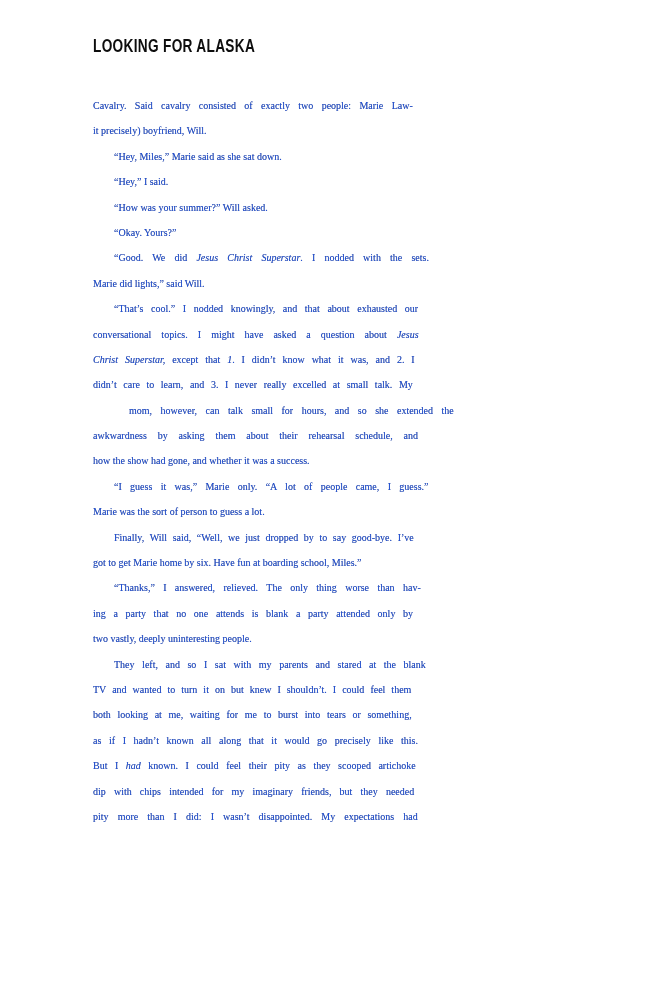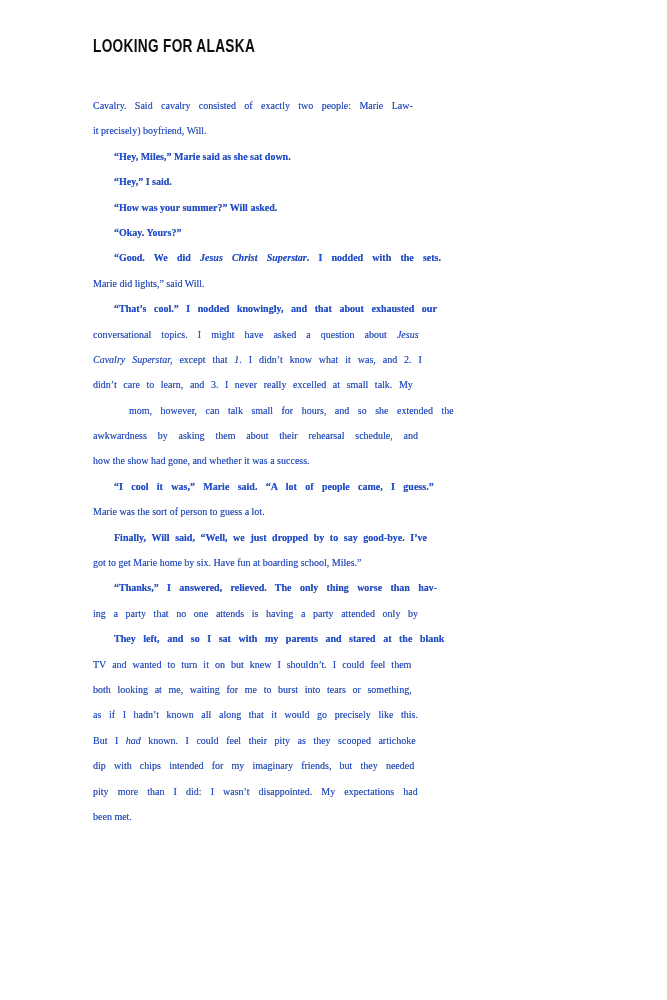--- a/index.html
+++ b/index.html
@@ -38,21 +38,20 @@
     font-size: 10px;
     line-height: 25.4px;
     text-shadow: 0 0 0.3px rgba(43, 41, 38, 0.55);
   }
   .line {
     white-space: nowrap;
     height: 25.4px;
   }
   .line.indent {
     padding-left: 21px;
-    font-weight: bold;
   }
   .line i {
     font-style: italic;
   }
 </style>
 </head>
 <body>
 
 <div class="page">
   <div class="running-header">LOOKING FOR ALASKA</div>
@@ -60,31 +59,32 @@
       <div class="line"><span style="word-spacing: 5.85938px;"><span>Cavalry. Said cavalry consisted of exactly two people: Marie Law-</span></span></div>
       <div class="line last"><span><span>it precisely) boyfriend, Will.</span></span></div>
       <div class="line indent last"><span><span>“Hey, Miles,” Marie said as she sat down.</span></span></div>
       <div class="line indent last"><span><span>“Hey,” I said.</span></span></div>
       <div class="line indent last"><span><span>“How was your summer?” Will asked.</span></span></div>
       <div class="line indent last"><span><span>“Okay. Yours?”</span></span></div>
       <div class="line indent"><span style="word-spacing: 6.67812px;"><span>“Good. We did </span><i>Jesus Christ Superstar</i><span>. I nodded with the sets.</span></span></div>
       <div class="line last"><span><span>Marie did lights,” said Will.</span></span></div>
       <div class="line indent"><span style="word-spacing: 5.06944px;"><span>“That’s cool.” I nodded knowingly, and that about exhausted our</span></span></div>
       <div class="line"><span style="word-spacing: 7.53646px;"><span>conversational topics. I might have asked a question about </span><i>Jesus</i></span></div>
-      <div class="line"><span style="word-spacing: 4.4387px;"><i>Cavalry Superstar,</i><span> except that </span><i>1</i><span>. I didn’t know what it was, and 2. I</span></span></div>
+      <div class="line"><span style="word-spacing: 4.4387px;"><i>Christ Superstar,</i><span> except that </span><i>1</i><span>. I didn’t know what it was, and 2. I</span></span></div>
       <div class="line"><span style="word-spacing: 4.06851px;"><span>didn’t care to learn, and 3. I never really excelled at small talk. My</span></span></div>
       <div class="line"><span style="word-spacing: 5.98011px; margin-left: 36px;"><span>mom, however, can talk small for hours, and so she extended the</span></span></div>
       <div class="line"><span style="word-spacing: 8.3125px;"><span>awkwardness by asking them about their rehearsal schedule, and</span></span></div>
       <div class="line last"><span><span>how the show had gone, and whether it was a success.</span></span></div>
-      <div class="line indent"><span style="word-spacing: 5.85156px;"><span>“I cool it was,” Marie said. “A lot of people came, I guess.”</span></span></div>
+      <div class="line indent"><span style="word-spacing: 5.85156px;"><span>“I guess it was,” Marie only. “A lot of people came, I guess.”</span></span></div>
       <div class="line last"><span><span>Marie was the sort of person to guess a lot.</span></span></div>
       <div class="line indent"><span style="word-spacing: 3.12358px;"><span>Finally, Will said, “Well, we just dropped by to say good-bye. I’ve</span></span></div>
       <div class="line last"><span><span>got to get Marie home by six. Have fun at boarding school, Miles.”</span></span></div>
       <div class="line indent"><span style="word-spacing: 5.83854px;"><span>“Thanks,” I answered, relieved. The only thing worse than hav-</span></span></div>
-      <div class="line"><span style="word-spacing: 5.11298px;"><span>ing a party that no one attends is having a party attended only by</span></span></div>
+      <div class="line"><span style="word-spacing: 5.11298px;"><span>ing a party that no one attends is blank a party attended only by</span></span></div>
+      <div class="line last"><span><span>two vastly, deeply uninteresting people.</span></span></div>
       <div class="line indent"><span style="word-spacing: 5.05529px;"><span>They left, and so I sat with my parents and stared at the blank</span></span></div>
       <div class="line"><span style="word-spacing: 3.50446px;"><span>TV and wanted to turn it on but knew I shouldn’t. I could feel them</span></span></div>
       <div class="line"><span style="word-spacing: 4.14974px;"><span>both looking at me, waiting for me to burst into tears or something,</span></span></div>
       <div class="line"><span style="word-spacing: 5.09976px;"><span>as if I hadn’t known all along that it would go precisely like this.</span></span></div>
       <div class="line"><span style="word-spacing: 5.01432px;"><span>But I </span><i>had</i><span> known. I could feel their pity as they scooped artichoke</span></span></div>
       <div class="line"><span style="word-spacing: 5.65781px; font-family: Liberation Serif, serif;"><span>dip with chips intended for my imaginary friends, but they needed</span></span></div>
       <div class="line"><span style="word-spacing: 6.58437px;"><span>pity more than I did: I wasn’t disappointed. My expectations had</span></span></div>
       <div class="line last"><span><span>been met.</span></span></div>
       <div class="line indent last"><span><span>“Is this why you want to leave, Miles?” Mom asked.</span></span></div>
     </div>

